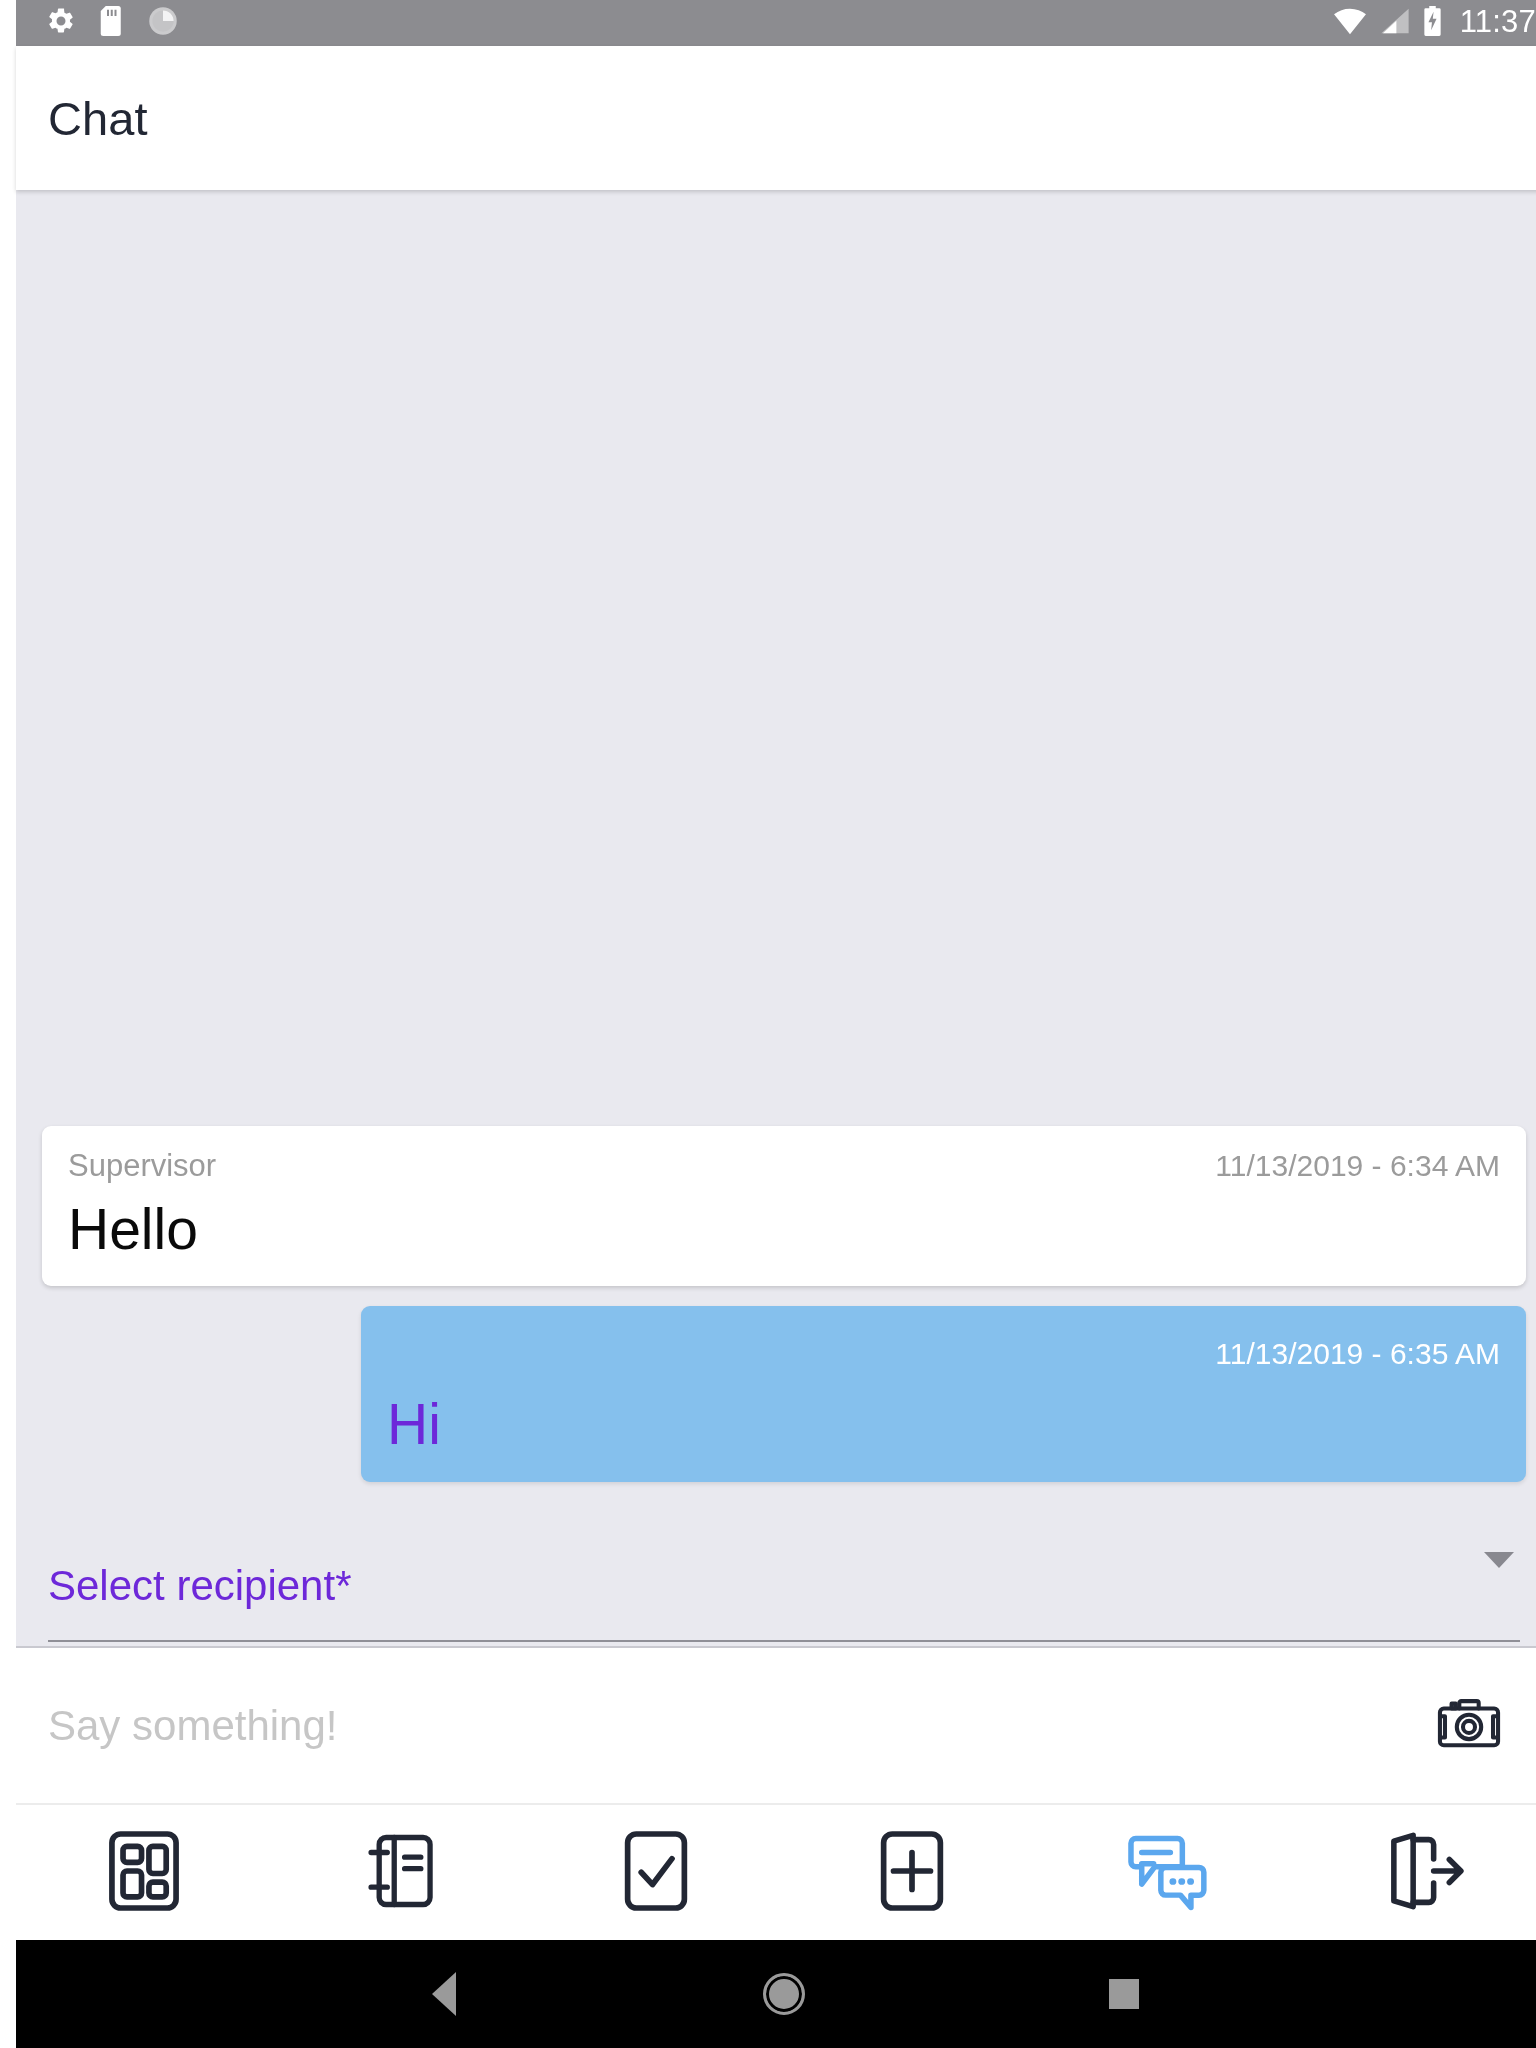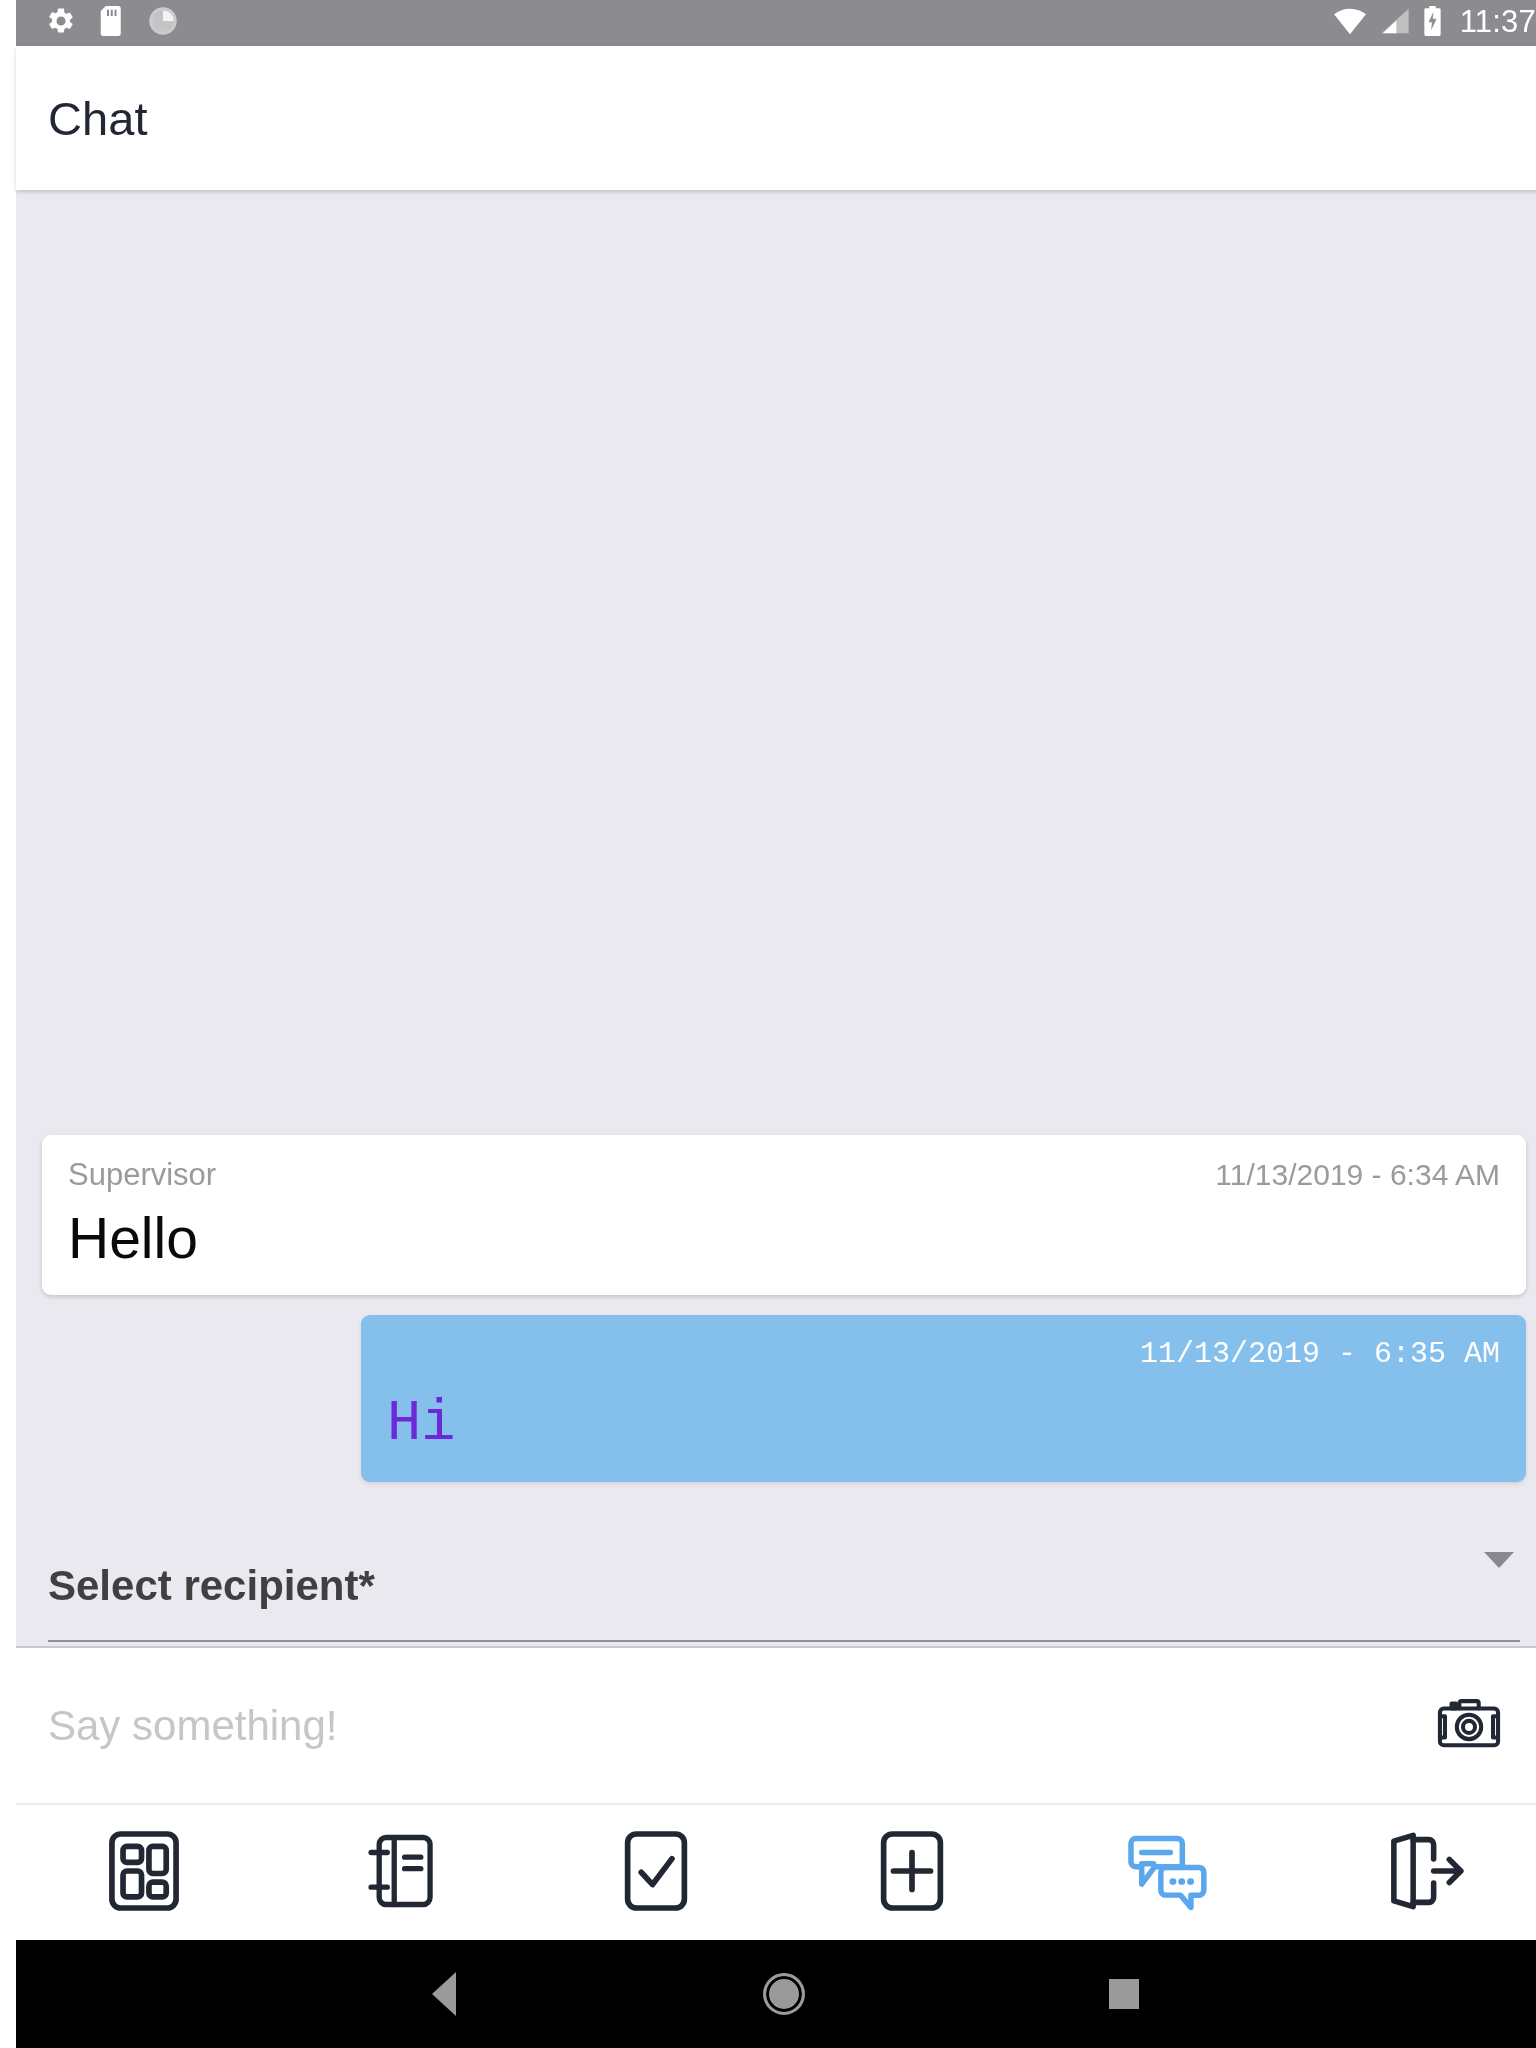--- a/index.html
+++ b/index.html
@@ -90,23 +90,22 @@
     position: relative;
   }
   .bubble.incoming {
     background: #ffffff;
     width: 100%;
     box-shadow: 0 2px 4px rgba(0,0,0,0.16);
   }
   .bubble.outgoing {
     background: #85c0ed;
     width: 78.5%;
-    padding-top: 22px;
+    padding-top: 31px;
     box-shadow: 0 2px 4px rgba(0,0,0,0.10);
-    font-family: Liberation Mono, monospace;
   }
 
   .bubble-head {
     display: flex;
     align-items: baseline;
     justify-content: space-between;
     min-height: 38px;
   }
   .sender {
     font-size: 31px;
@@ -135,22 +134,21 @@
   }
   .recipient {
     position: relative;
     height: 110px;
     border-bottom: 2px solid #8f8f97;
     display: flex;
     align-items: center;
   }
   .recipient-label {
     font-size: 42px;
-    color: #404040;
-    font-weight: bold;
+    color: #6d28d9;
   }
   .select-caret {
     position: absolute;
     right: 6px;
     top: 20px;
     width: 0; height: 0;
     border-left: 15px solid transparent;
     border-right: 15px solid transparent;
     border-top: 16px solid #88888f;
   }

